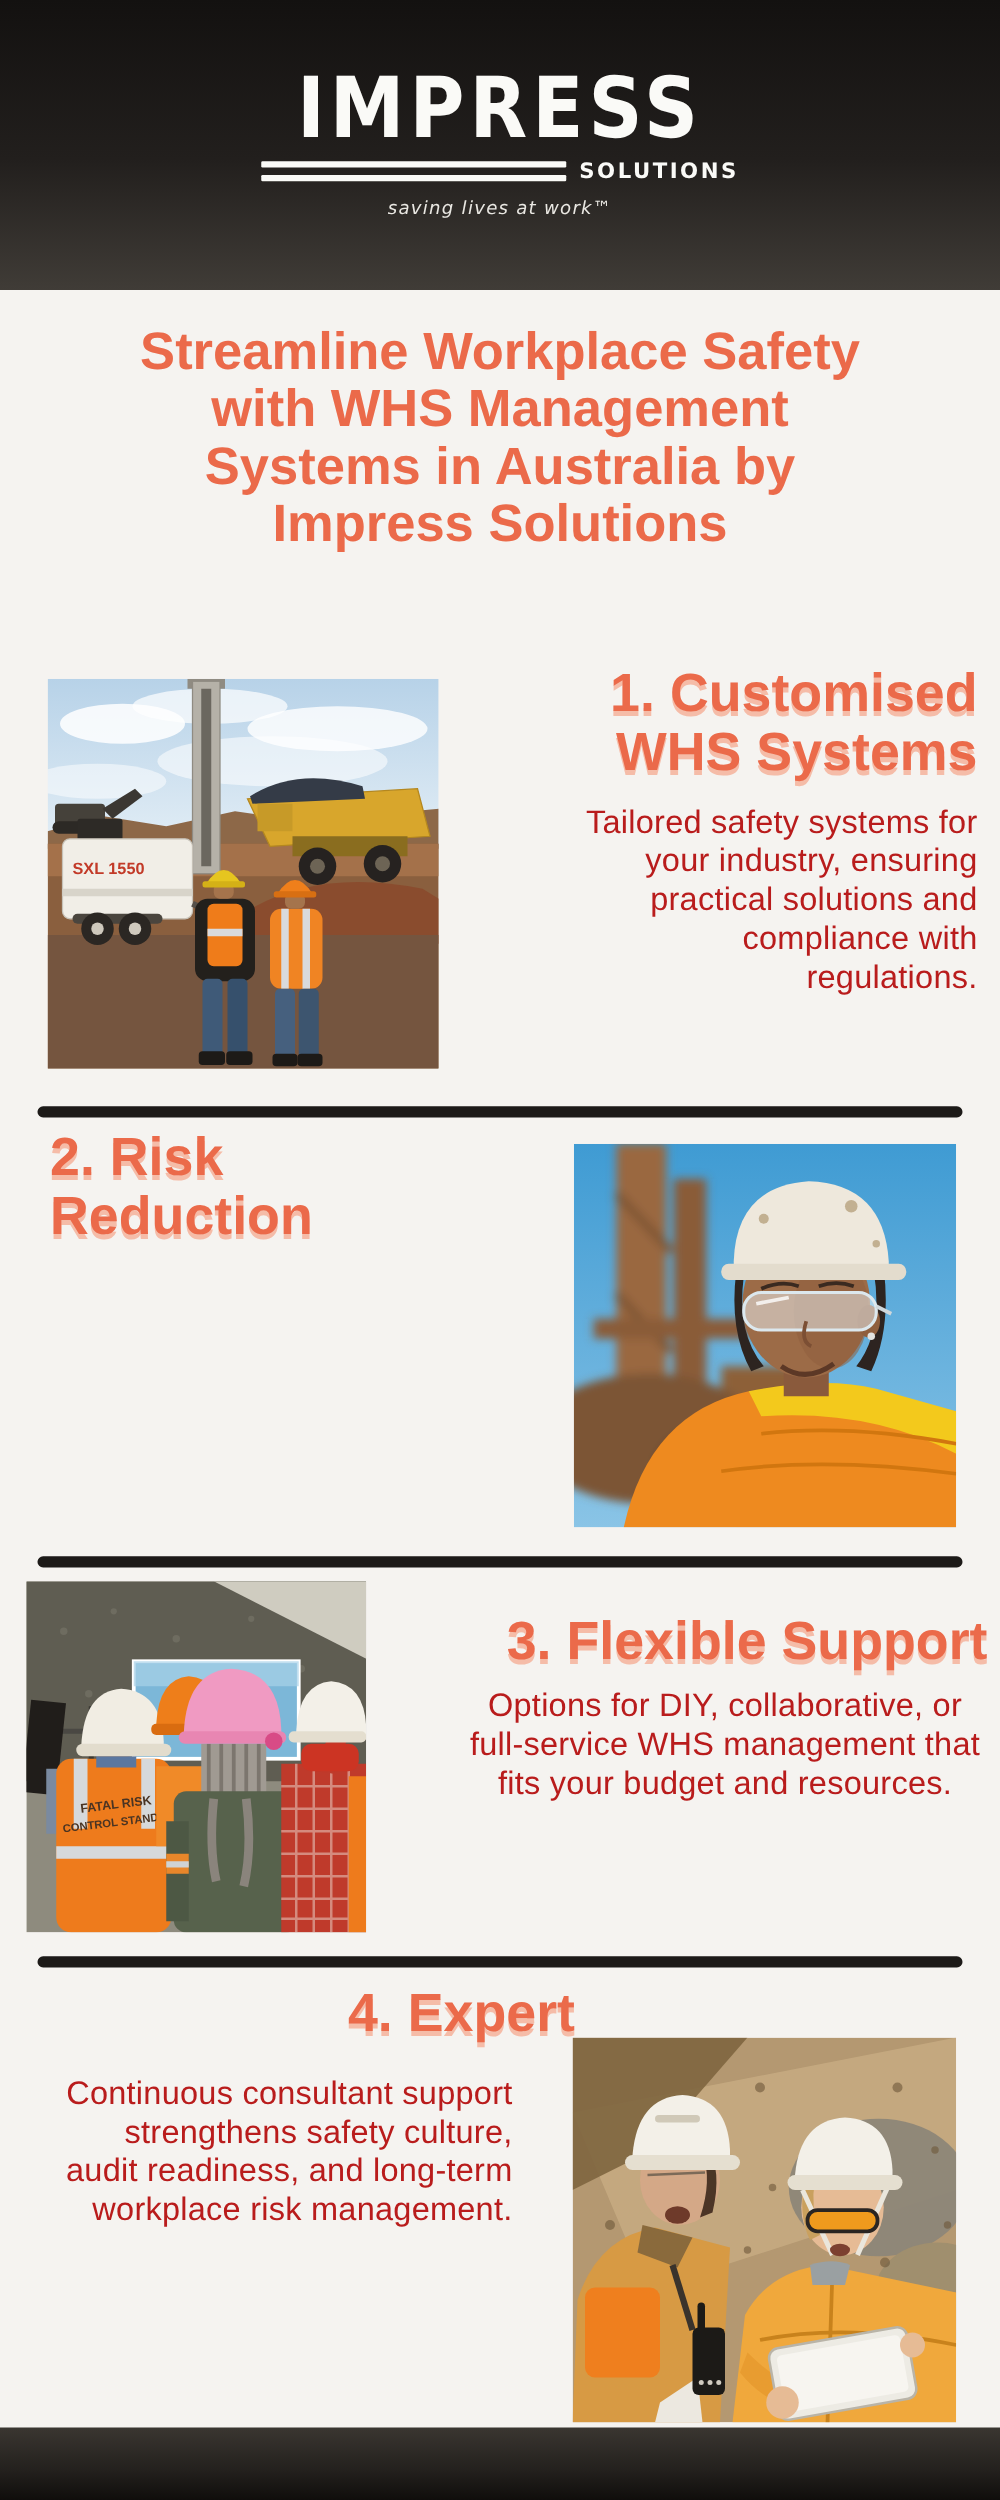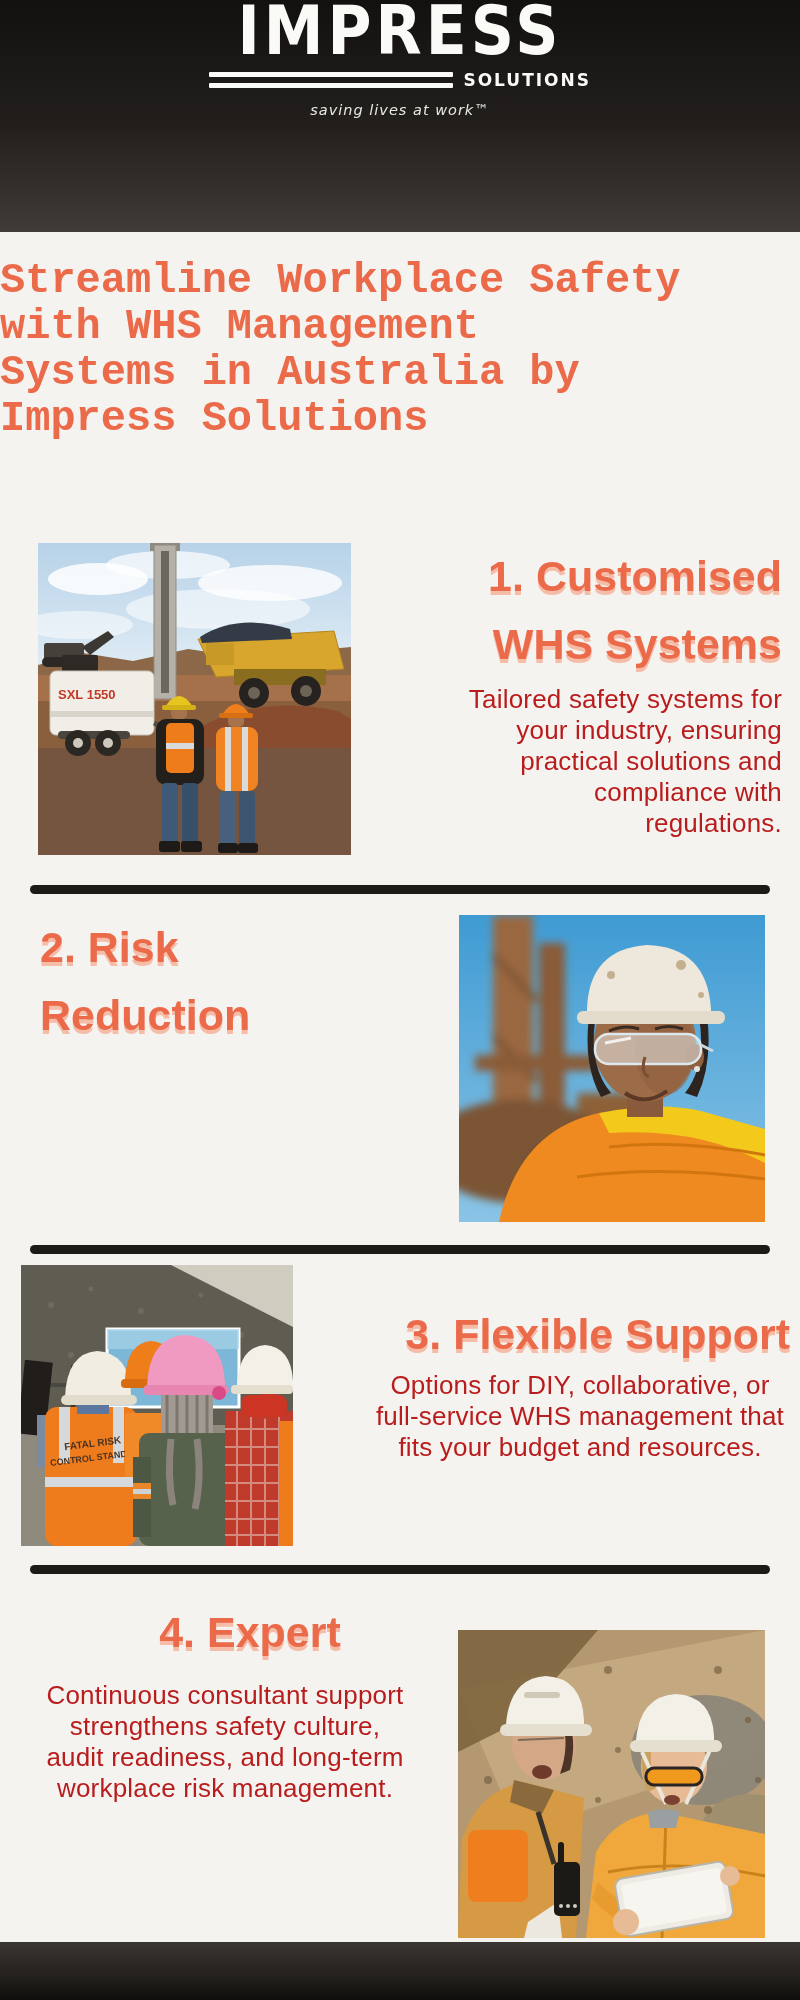--- a/index.html
+++ b/index.html
@@ -5,59 +5,59 @@
   html,body{margin:0;padding:0;background:#d8d5d0;}
   .page{
     position:relative;width:800px;height:2000px;margin:0 auto;
     background:#F5F3F0;overflow:hidden;
     font-family:"Liberation Sans", sans-serif;
   }
   
   .header{
     position:absolute;top:0;left:0;width:800px;height:232px;
     background:linear-gradient(180deg,#131110 0%,#221f1d 55%,#403c37 100%);
-    display:flex;align-items:flex-start;justify-content:center;
+    display:flex;align-items:center;justify-content:center;
   }
   .logo{width:382px;color:#fafaf7;text-align:center;}
   .logo-word{
     font-family:"DejaVu Sans", sans-serif;font-weight:bold;font-size:60px;line-height:1;
     letter-spacing:4px;transform:scaleY(1.12);color:#fafaf7;
   }
   .logo-row{display:flex;align-items:flex-end;margin-top:10px;}
   .logo-bars{flex:1;margin-right:10px;padding-bottom:2px;}
   .logo-bar{height:5px;background:#fafaf7;border-radius:1px;}
   .logo-bar + .logo-bar{margin-top:6px;}
   .logo-sub{
     font-family:"DejaVu Sans", sans-serif;font-weight:bold;font-size:17px;
     letter-spacing:2px;color:#fafaf7;
   }
   .logo-tagline{
     margin-top:12px;font-style:italic;font-size:14.5px;letter-spacing:1px;color:#e9e7e2;
     font-family:"DejaVu Sans", sans-serif;
   }
   
   .title{
-    position:absolute;top:258px;left:0;width:800px;
-    color:#EB6A4A;font-weight:bold;font-size:42px;line-height:46px;letter-spacing:0;font-family:Liberation Mono, monospace;
+    position:absolute;top:258px;left:0;width:800px;text-align:center;
+    color:#EB6A4A;font-weight:bold;font-size:42px;line-height:46px;letter-spacing:0;
   }
   
   .h-orange{
     color:#EB6A4A;font-weight:bold;font-size:43px;line-height:47px;
-    text-shadow:0 4px 0 #f5bca8;letter-spacing:0;margin-top:21px;
+    text-shadow:0 4px 0 #f5bca8;letter-spacing:0;
   }
   .body-text{
     font-size:26px;line-height:31px;color:#b91c1c;letter-spacing:.2px;
   }
   .s1-text{position:absolute;top:532px;right:18px;width:420px;text-align:right;}
   .s1-text .body-text{width:330px;margin:16px 0 0 auto;}
   .s2-text{position:absolute;top:903px;left:40px;width:400px;text-align:left;}
   .s2-text .body-text{width:360px;margin-top:22px;}
   .s3-text{position:absolute;top:1290px;right:10px;width:470px;text-align:right;}
   .s3-text .body-text{width:420px;margin:12px 0 0 auto;text-align:center;}
-  .s4-text{position:absolute;top:1588px;left:40px;width:420px;text-align:center;}
+  .s4-text{position:absolute;top:1588px;left:40px;width:420px;text-align:right;}
   .s4-text .body-text{width:370px;margin-top:24px;}
   
   .divider{
     position:absolute;left:30px;width:740px;height:9px;background:#1d1a18;border-radius:5px;
   }
   .divider.d1{top:885px;} .divider.d2{top:1245px;} .divider.d3{top:1565px;}
   .footer{
     position:absolute;top:1942px;left:0;width:800px;height:58px;
     background:linear-gradient(180deg,#3a3631 0%,#23201d 60%,#0f0d0b 100%);
   }

